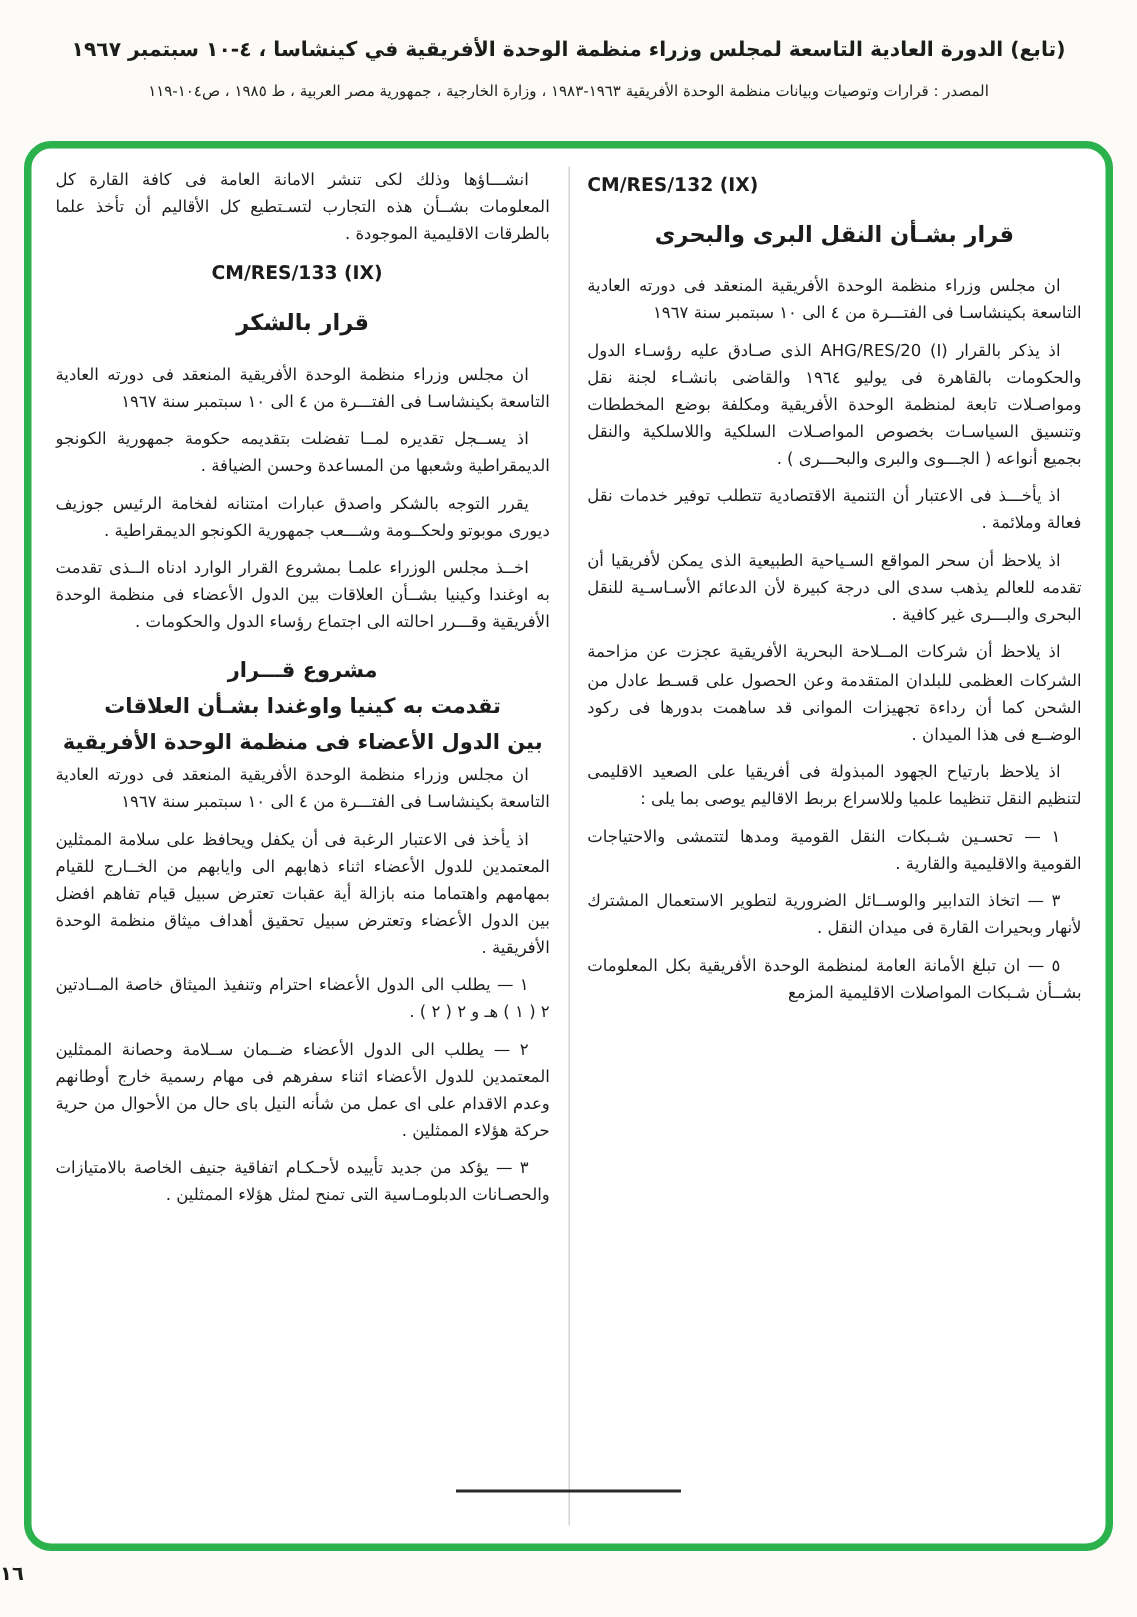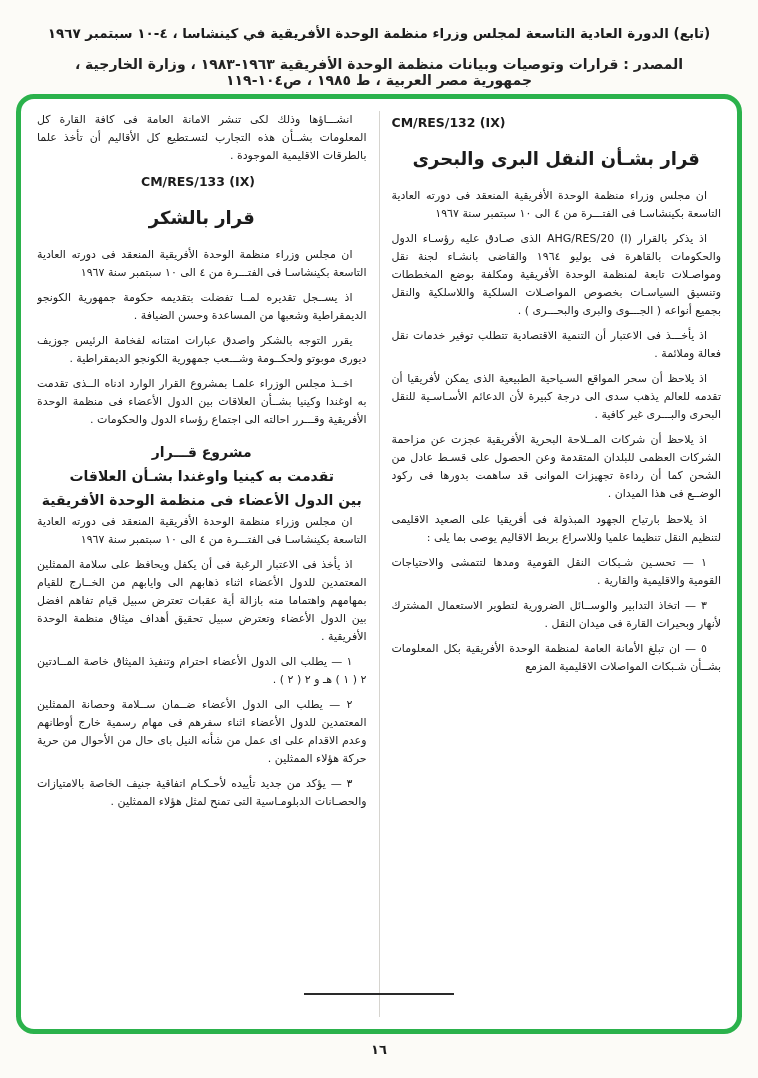--- a/index.html
+++ b/index.html
@@ -19,21 +19,21 @@
   }
   .page{ position:absolute; inset:0; direction:rtl; }
 
   
   .page-header{ text-align:center; padding-top:24px; }
   .header-title{
     font-size:13.5px; font-weight:bold; letter-spacing:0;
     padding:0 40px; line-height:1.4;
   }
   .source-line{
-    font-size:14px; font-weight:bold; margin-top:13px;
+    font-size:10px; font-weight:normal; margin-top:13px;
     padding:0 60px; color:#222;
   }
 
   
   .green-box{
     position:absolute; left:16px; top:94px;
     width:726px; height:940px;
     border:5px solid var(--frame-green);
     border-radius:18px;
     padding:12px 16px;
@@ -59,39 +59,39 @@
   .col p.bold{ font-weight:normal; }
 
   .res-code{
     direction:ltr; text-align:left;
     font-weight:bold; font-size:12.5px;
     margin:2px 0 10px;
     font-family:"DejaVu Sans", sans-serif;
   }
   .res-code.indented{ margin-left:104px; }
   .res-title{
-    text-align:center; font-weight:bold; font-size:18px;
+    text-align:center; font-weight:bold; font-size:15px;
     margin:10px 0 14px; text-indent:0;
   }
   .draft-heading{
     text-align:center; font-weight:bold; font-size:14px;
     margin:12px 0 0; line-height:1.7;
   }
   .draft-heading div{ text-indent:0; }
 
   .end-rule{
     position:absolute; bottom:34px; left:50%;
     transform:translateX(-50%);
     width:150px; height:2px; background:#2a2a2a;
   }
 
   
   .page-number{
     position:absolute; top:1042px; left:0; right:0;
-    text-align:center; font-size:13px; font-weight:bold;
+    text-align:left; font-size:13px; font-weight:bold;
   }
 </style>
 </head>
 <body>
 
 <div class="page">
 
   <header class="page-header">
     <div class="header-title">(تابع) الدورة العادية التاسعة لمجلس وزراء منظمة الوحدة الأفريقية في كينشاسا ، ٤-١٠ سبتمبر ١٩٦٧</div>
     <div class="source-line">المصدر : قرارات وتوصيات وبيانات منظمة الوحدة الأفريقية ١٩٦٣-١٩٨٣ ، وزارة الخارجية ، جمهورية مصر العربية ، ط ١٩٨٥ ، ص١٠٤-١١٩</div>

